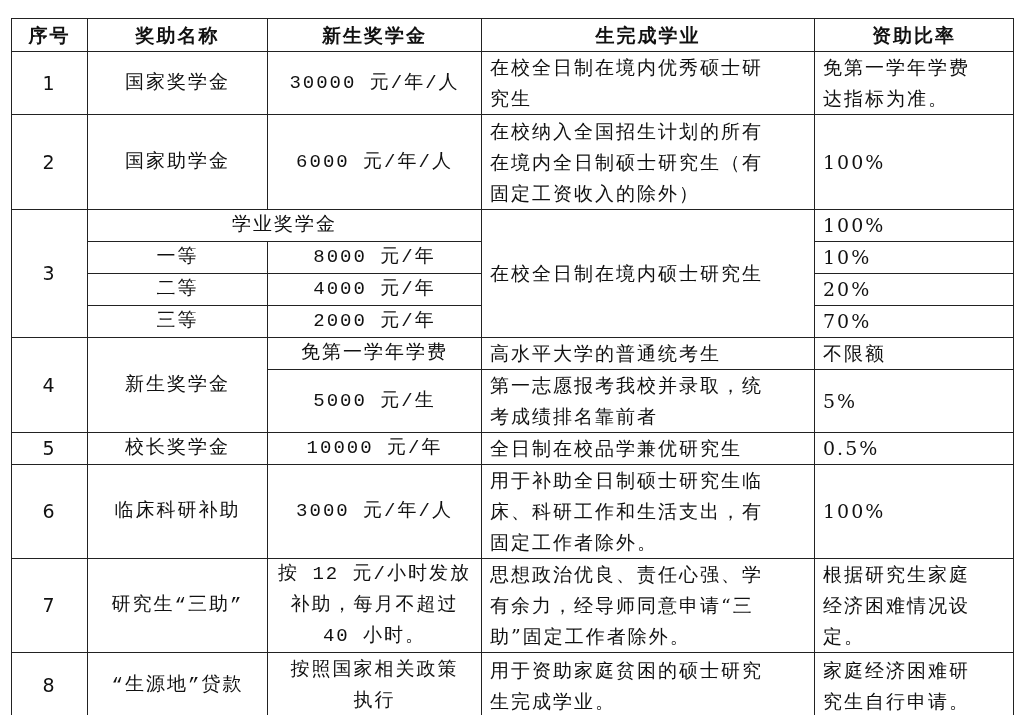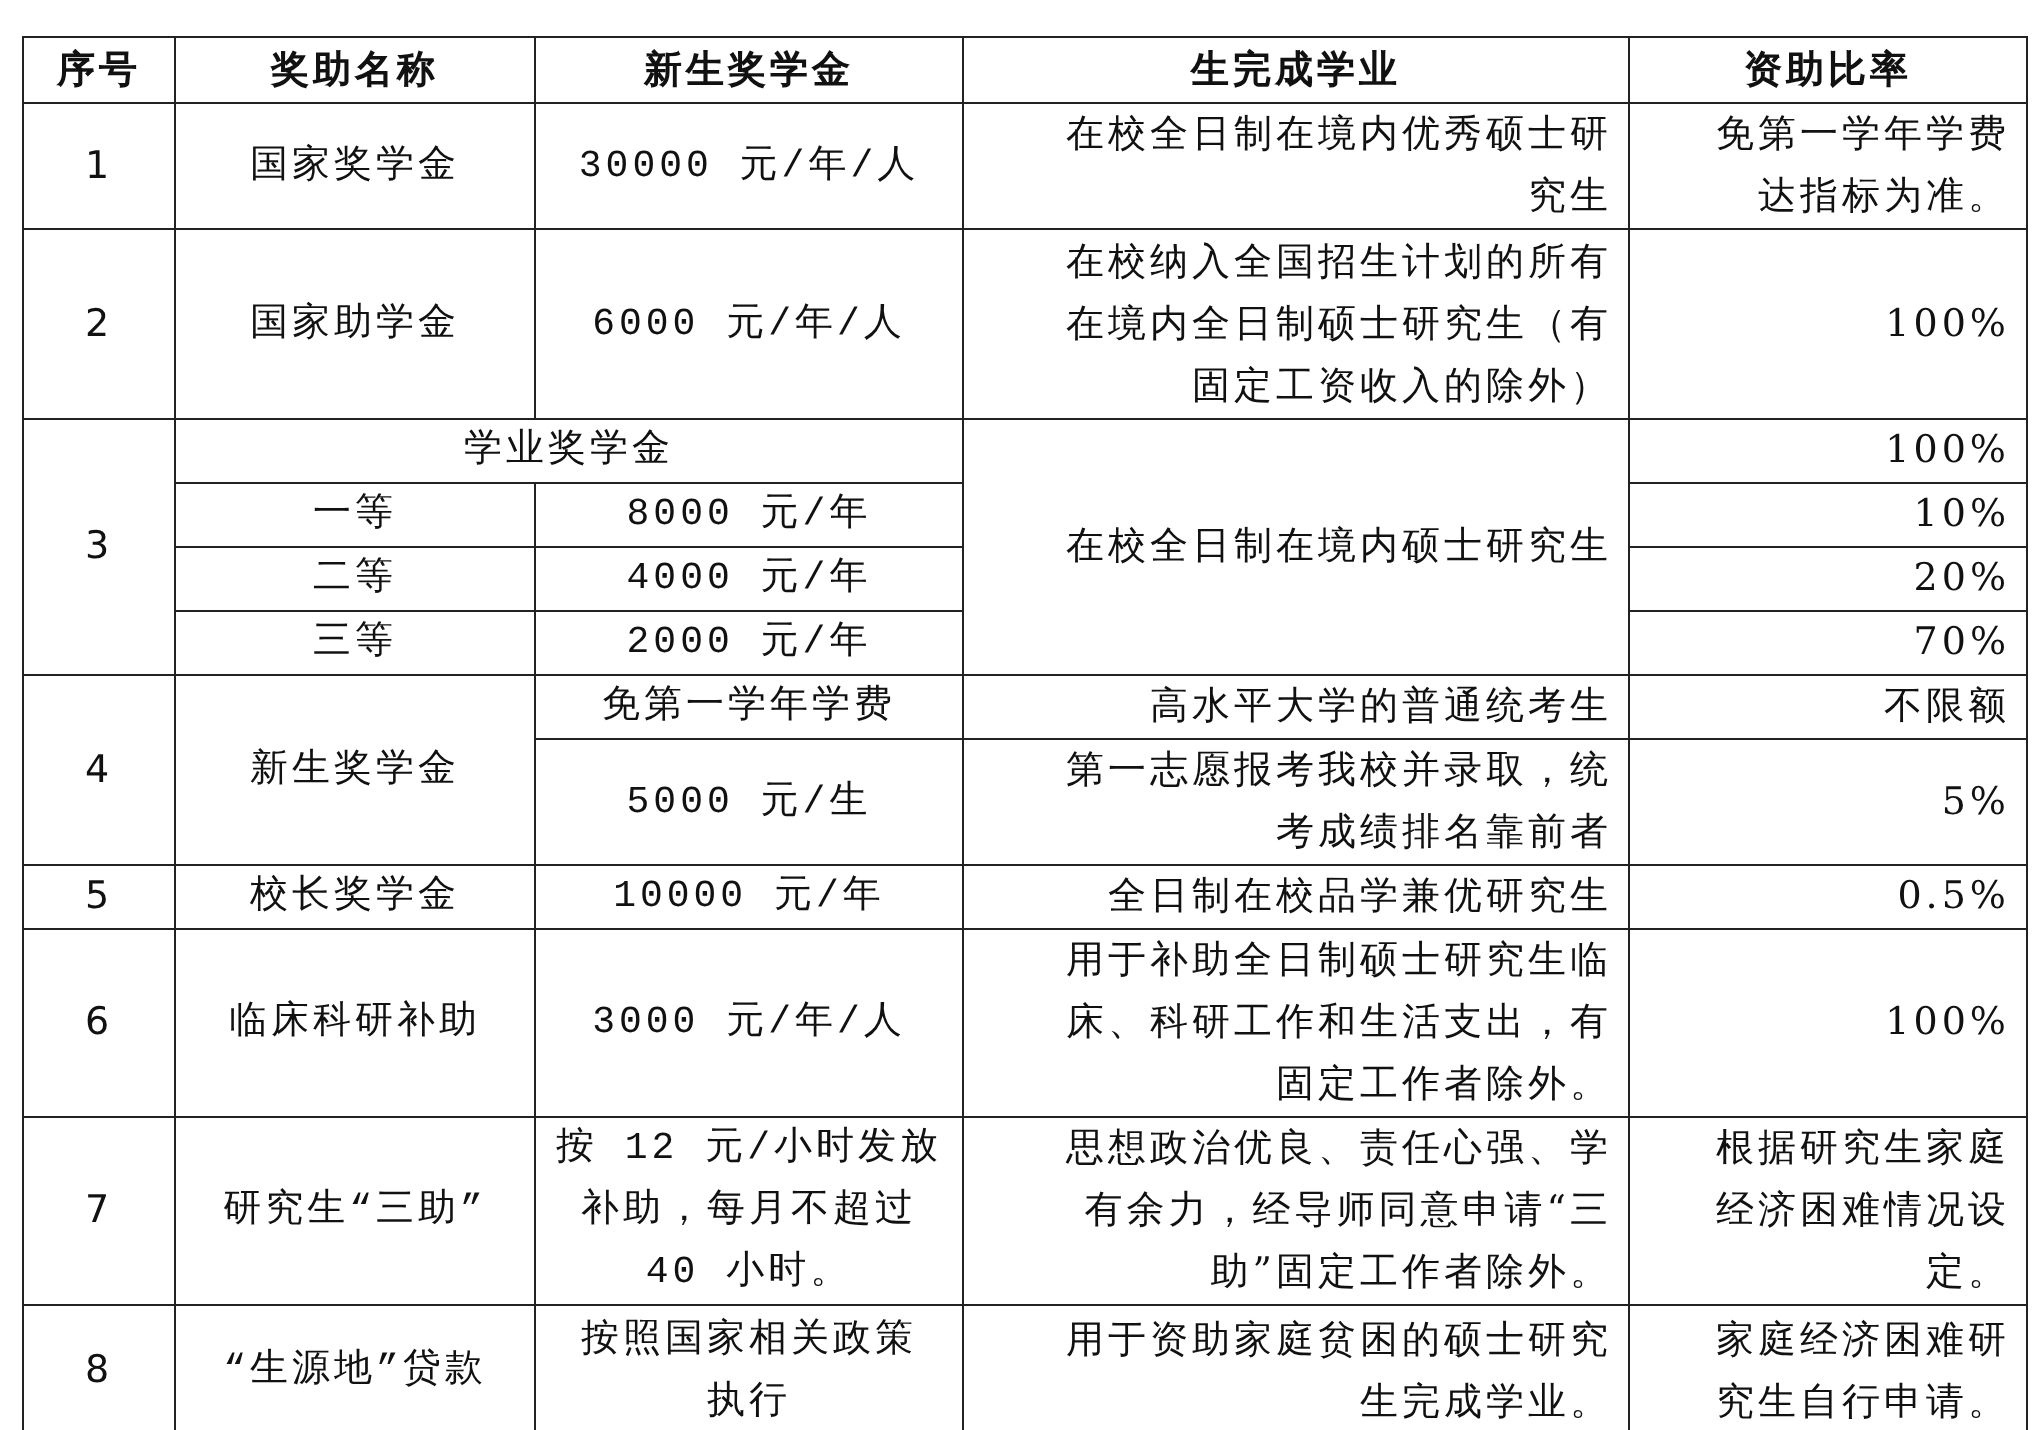--- a/index.html
+++ b/index.html
@@ -5,21 +5,21 @@
   html, body { margin: 0; padding: 0; background: #ffffff; }
   body { width: 1017px; height: 715px; overflow: hidden; position: relative;
          font-family: "DejaVu Serif", "Liberation Serif", serif; color: #111; }
   table.grid { position: absolute; left: 11px; top: 18px; border-collapse: collapse;
                table-layout: fixed; width: 1002px; }
   table.grid td, table.grid th { border: 1.5px solid #222; padding: 0 8px; font-size: 19px;
                line-height: 31px; vertical-align: middle; font-weight: normal; letter-spacing: 2px; }
   table.grid th { font-weight: bold; text-align: center; height: 32px;
                   font-family: "DejaVu Sans", "Liberation Sans", sans-serif; font-size: 19px; }
   .c { text-align: center; font-family: Liberation Mono, monospace; }
-  .l { text-align: right; }
+  .l { text-align: left; }
   .num { font-family: "DejaVu Sans", "Liberation Sans", sans-serif; font-weight: bold; text-align: center; font-size: 19px; }
   .line { display: block; }
 </style>
 </head>
 <body>
 
 <table class="grid">
   <colgroup>
     <col style="width:76px">
     <col style="width:180px">

